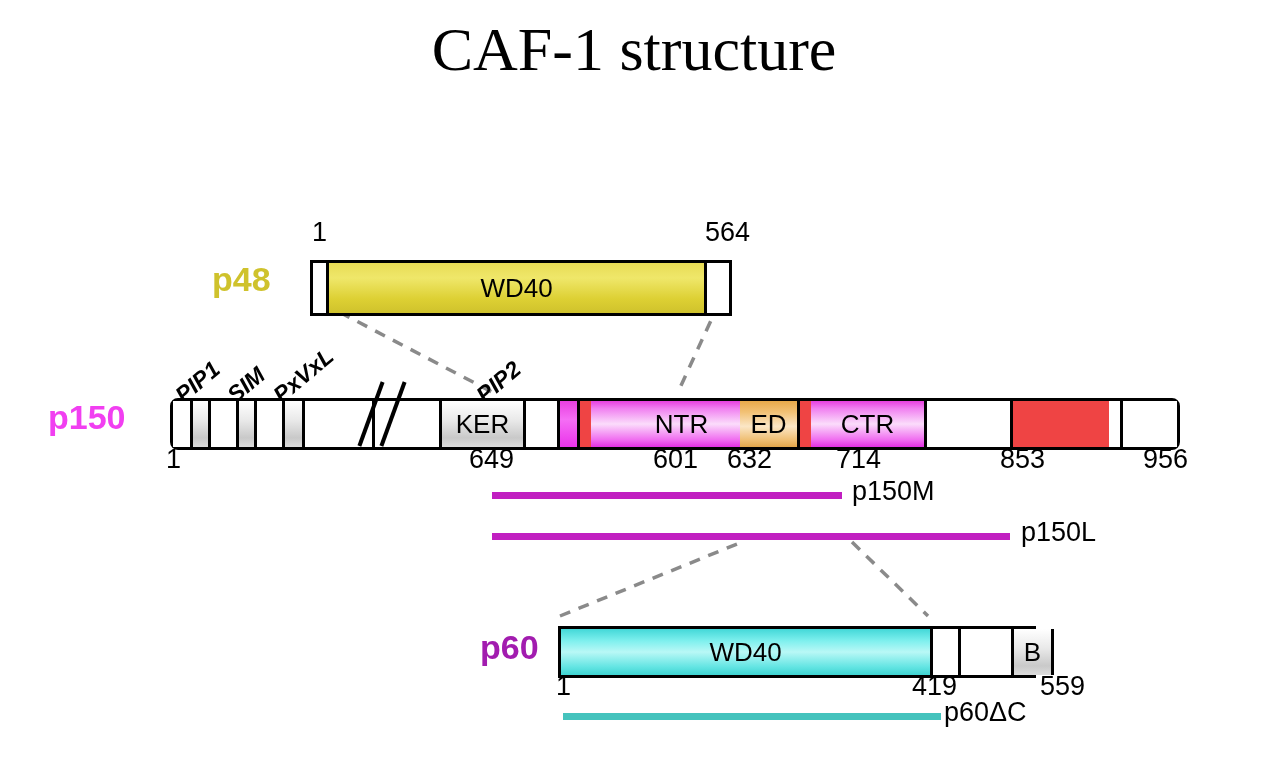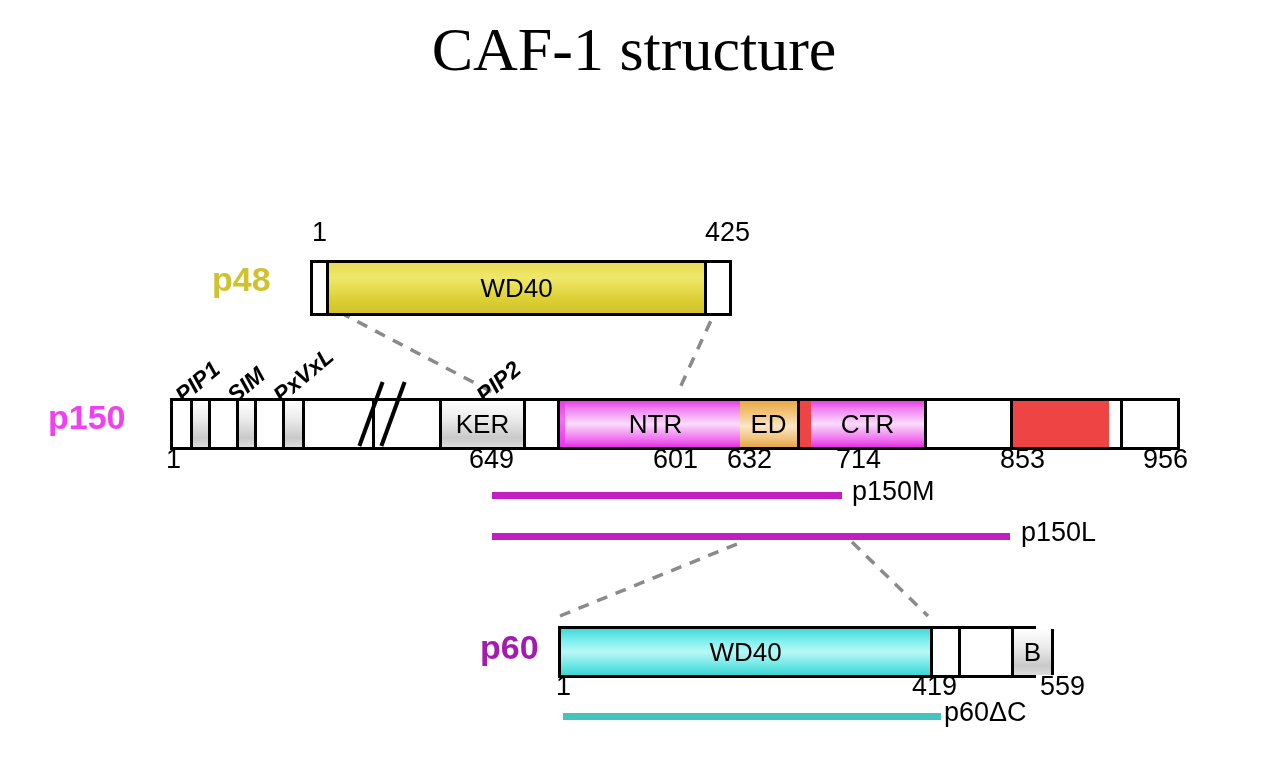--- a/index.html
+++ b/index.html
@@ -107,57 +107,57 @@
     <line x1="719" y1="303" x2="678" y2="392" stroke="#8a8a8a" stroke-width="3.5" stroke-dasharray="11,9"></line>
 
     <line x1="560" y1="616" x2="742" y2="542" stroke="#8a8a8a" stroke-width="3.5" stroke-dasharray="11,9"></line>
 
     <line x1="852" y1="542" x2="928" y2="616" stroke="#8a8a8a" stroke-width="3.5" stroke-dasharray="11,9"></line>
   </svg>
 
   <div class="pname" style="left:212px;top:262px;color:#cfc22c;">p48</div>
 
   <div class="num" style="left:312px;top:219px;">1</div>
-  <div class="num" style="left:705px;top:219px;">425</div>
+  <div class="num" style="left:705px;top:219px;">564</div>
 
   <div class="bar" style="left:310px;top:250px;width:422px;height:56px;">
     <div class="seg fill-white rb" style="left:0px;width:16px;"></div>
     <div class="seg fill-yellow rb" style="left:16px;width:378px;">
       <div class="seg-label">WD40</div>
     </div>
     <div class="seg fill-white" style="left:394px;right:0px;"></div>
   </div>
 
   <div class="pname" style="left:48px;top:400px;color:#f13ff1;">p150</div>
 
   <div class="motif" style="left:186px;top:384px;">PIP1</div>
   <div class="motif" style="left:238px;top:384px;">SIM</div>
   <div class="motif" style="left:284px;top:384px;">PxVxL</div>
   <div class="motif" style="left:487px;top:384px;">PIP2</div>
 
-  <div class="bar" style="left:170px;top:388px;width:1010px;height:52px;">
+  <div class="bar" style="left:170px;top:388px;width:1010px;height:52px;border-radius:8px;">
 
     <div class="seg fill-white rb" style="left:0px;width:20px;"></div>
     <div class="seg fill-grey  rb" style="left:20px;width:18px;"></div>
     <div class="seg fill-white rb" style="left:38px;width:28px;"></div>
     <div class="seg fill-grey  rb" style="left:66px;width:18px;"></div>
     <div class="seg fill-white rb" style="left:84px;width:28px;"></div>
     <div class="seg fill-grey  rb" style="left:112px;width:20px;"></div>
     <div class="seg fill-white rb" style="left:132px;width:70px;"></div>
 
     <div class="seg fill-white rb" style="left:202px;width:67px;"></div>
 
     <div class="seg fill-grey rb" style="left:269px;width:84px;">
       <div class="seg-label">KER</div>
     </div>
     <div class="seg fill-white rb" style="left:353px;width:34px;"></div>
 
     <div class="seg fill-magenta-solid rb" style="left:387px;width:20px;"></div>
 
-    <div class="seg fill-magenta rb" style="left:392px;width:184px;">
+    <div class="seg fill-magenta rb" style="left:418px;width:184px;">
       <div class="seg-label">NTR</div>
     </div>
 
     <div class="seg fill-orange rb" style="left:567px;width:60px;">
       <div class="seg-label">ED</div>
     </div>
 
     <div class="seg fill-magenta rb" style="left:638px;width:116px;">
       <div class="seg-label">CTR</div>
     </div>

